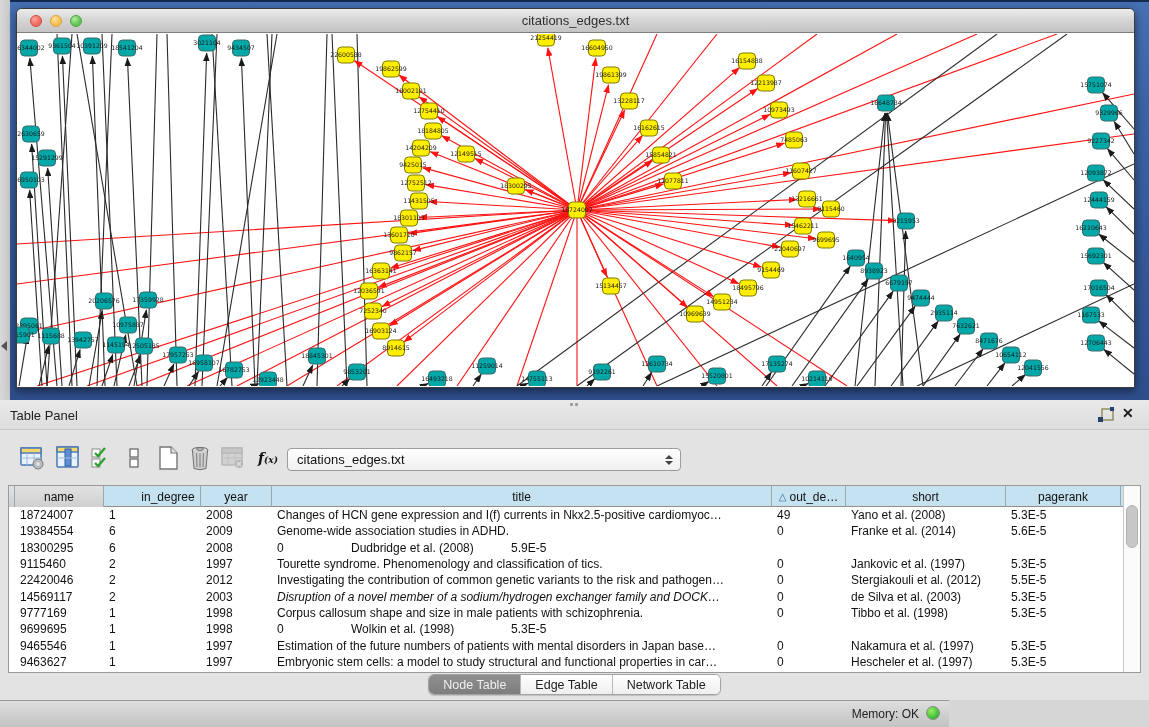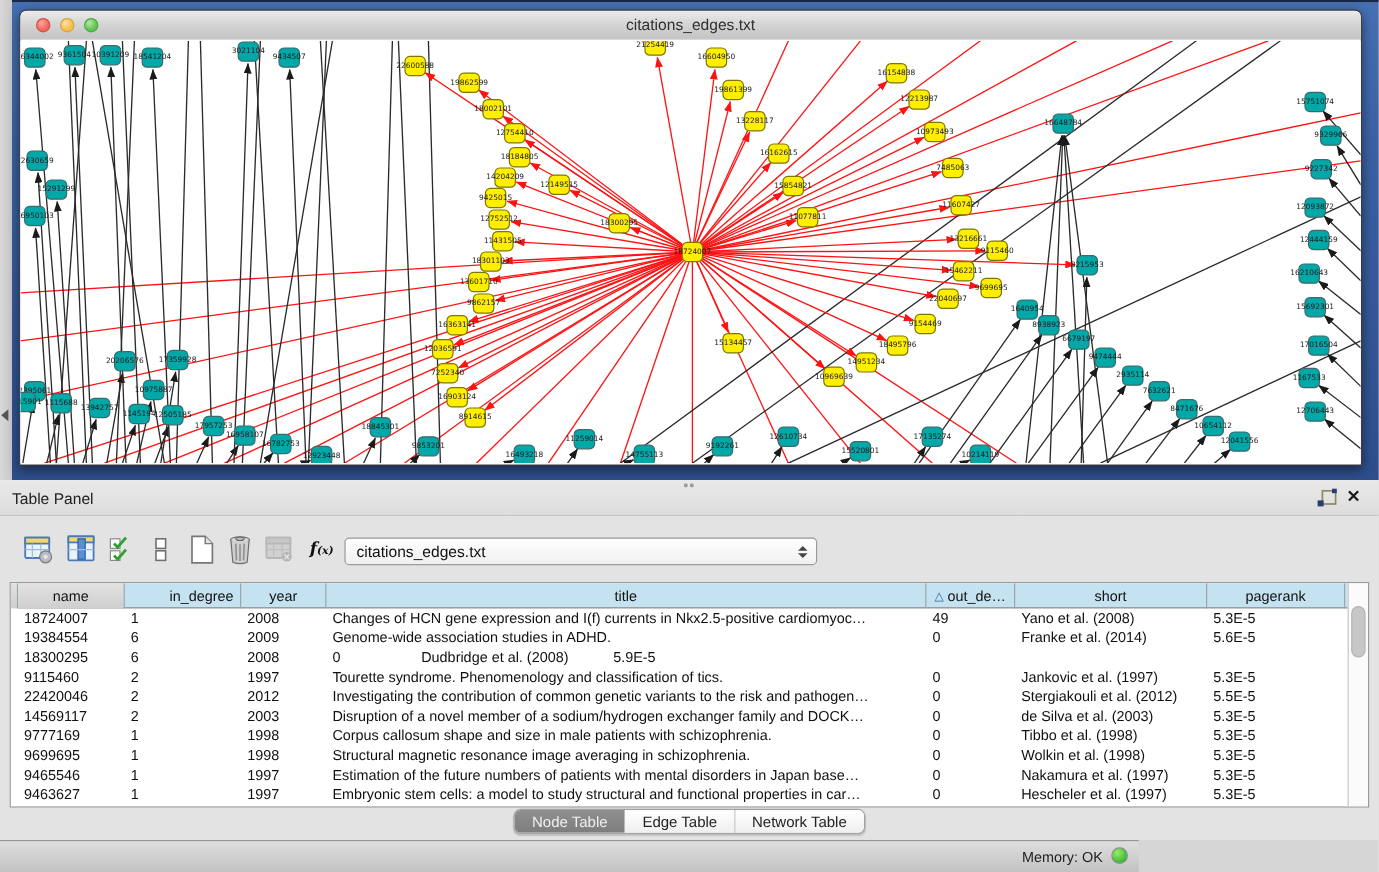--- a/index.html
+++ b/index.html
@@ -588,39 +588,38 @@
           <div class="tcell" style="width: 71px;">2012</div>
           <div class="tcell" style="width: 500px;">Investigating the contribution of common genetic variants to the risk and pathogen…</div>
           <div class="tcell" style="width: 74px;">0</div>
           <div class="tcell" style="width: 160px;">Stergiakouli et al. (2012)</div>
           <div class="tcell" style="width: 115px;">5.5E-5</div>
         </div>
         <div class="trow">
           <div class="tcell" style="width: 89px;">14569117</div>
           <div class="tcell" style="width: 97px;">2</div>
           <div class="tcell" style="width: 71px;">2003</div>
-          <div class="tcell" style="width: 500px;">Disruption of a novel member of a sodium/hydrogen exchanger family and DOCK…</div>
+          <div class="tcell" style="width: 500px; font-style: italic;">Disruption of a novel member of a sodium/hydrogen exchanger family and DOCK…</div>
           <div class="tcell" style="width: 74px;">0</div>
           <div class="tcell" style="width: 160px;">de Silva et al. (2003)</div>
           <div class="tcell" style="width: 115px;">5.3E-5</div>
         </div>
         <div class="trow">
           <div class="tcell" style="width: 89px;">9777169</div>
           <div class="tcell" style="width: 97px;">1</div>
           <div class="tcell" style="width: 71px;">1998</div>
           <div class="tcell" style="width: 500px;">Corpus callosum shape and size in male patients with schizophrenia.</div>
           <div class="tcell" style="width: 74px;">0</div>
           <div class="tcell" style="width: 160px;">Tibbo et al. (1998)</div>
           <div class="tcell" style="width: 115px;">5.3E-5</div>
         </div>
         <div class="trow">
           <div class="tcell" style="width: 89px;">9699695</div>
           <div class="tcell" style="width: 97px;">1</div>
           <div class="tcell" style="width: 71px;">1998</div>
-          <div class="tcell" style="width: 500px;">Structural magnetic resonance image averaging in schizophrenia.</div>
           <div class="tcell" style="width: 74px;">0</div>
           <div class="tcell" style="width: 160px;">Wolkin et al. (1998)</div>
           <div class="tcell" style="width: 115px;">5.3E-5</div>
         </div>
         <div class="trow">
           <div class="tcell" style="width: 89px;">9465546</div>
           <div class="tcell" style="width: 97px;">1</div>
           <div class="tcell" style="width: 71px;">1997</div>
           <div class="tcell" style="width: 500px;">Estimation of the future numbers of patients with mental disorders in Japan base…</div>
           <div class="tcell" style="width: 74px;">0</div>

